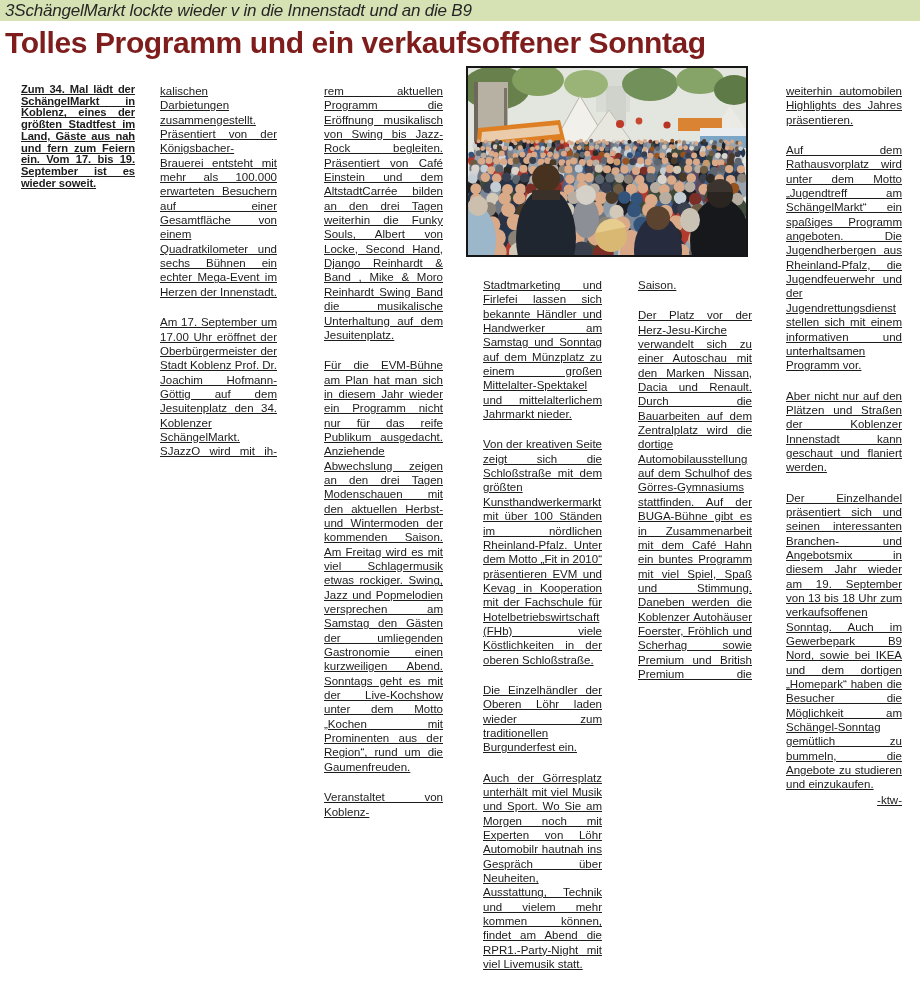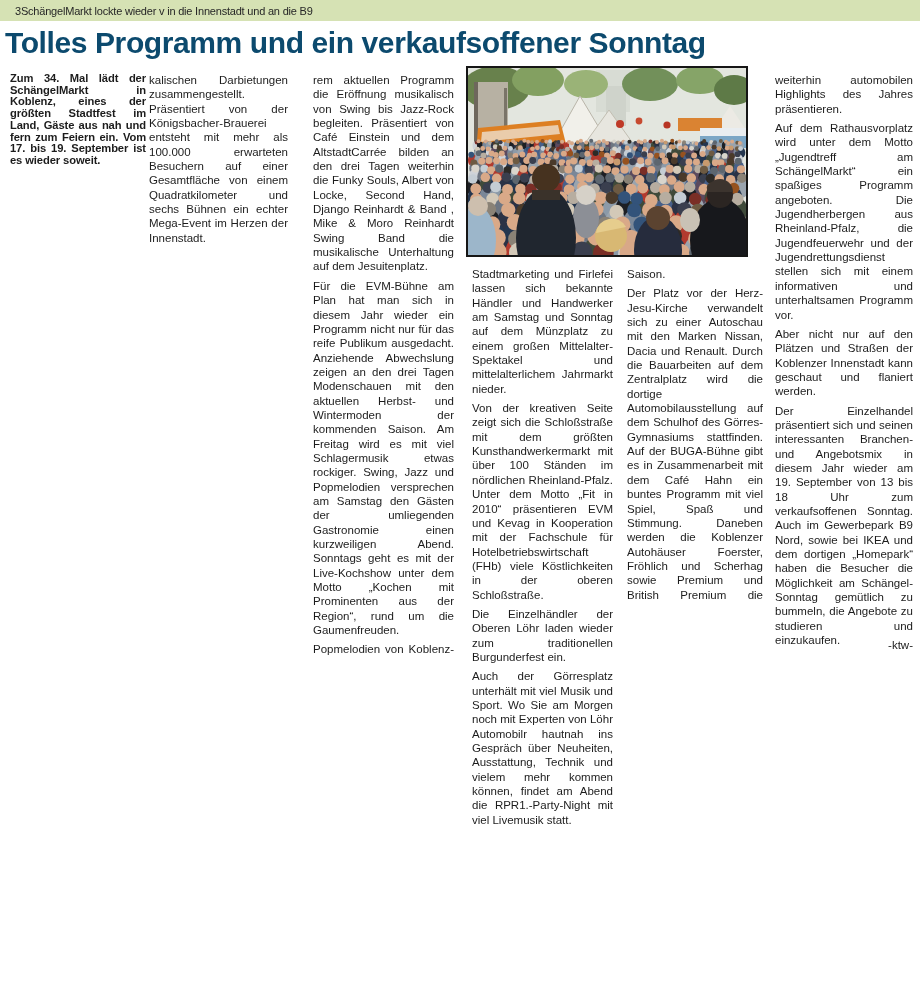--- a/index.html
+++ b/index.html
@@ -1,24 +1,24 @@
 <!DOCTYPE html>
 <html><head>
 <meta charset="utf-8">
 <style>
   html,body{margin:0;padding:0;background:#fff;}
   .page{position:relative;width:920px;height:1001px;background:#fff;overflow:hidden;
         font-family:"Liberation Sans", sans-serif;color:#1c1c1c;}
   .kicker{position:absolute;left:0;top:0;width:920px;height:21px;background:#d6e2b4;
           display:flex;align-items:center;}
-  .kicker span{font-size:11px;color:#262626;padding-left:15px;letter-spacing:-0.2px;}
+  .kicker span{font-size:17px;color:#262626;padding-left:5px;letter-spacing:-0.2px;font-style:italic;}
   .headline{position:absolute;left:5px;top:26px;margin:0;font-size:30px;font-weight:700;
-            color:#0c4a6e;letter-spacing:-0.4px;white-space:nowrap;}
+            color:#7f1d1d;letter-spacing:-0.4px;white-space:nowrap;}
   .col{position:absolute;top:68px;text-align:justify;font-size:11.5px;line-height:14.35px;}
-  .col p{margin:5px;}
+  .col p{margin:16px;text-decoration:underline;}
   .col1{left:5px;width:146px;}
   .col2{left:144px;width:149px;}
   .col3{left:308px;width:151px;}
   .col4{left:467px;top:262px;width:151px;}
   .col5{left:622px;top:262px;width:146px;}
   .col6{left:770px;width:148px;}
   .lead{font-weight:700;font-size:11.2px;line-height:11.7px;margin-bottom:13px !important;
         letter-spacing:-0.1px;}
   .b{font-weight:700;}
   .cont{text-align-last:justify;}
@@ -37,26 +37,27 @@
   </div>
 
   <h1 class="headline">Tolles Programm und ein verkaufsoffener Sonntag</h1>
 
   <div class="col col1">
     <p class="lead">Zum 34. Mal lädt der SchängelMarkt in Koblenz, eines der größten Stadtfest im Land, Gäste aus nah und fern zum Feiern ein. Vom 17. bis 19. September ist es wieder soweit.</p>
   </div>
 
   <div class="col col2">
     <p>kalischen Darbietungen zusammengestellt. Präsentiert von der Königsbacher-Brauerei entsteht mit mehr als 100.000 erwarteten Besuchern auf einer Gesamtfläche von einem Quadratkilometer und sechs Bühnen ein echter Mega-Event im Herzen der Innenstadt.</p>
+    <p class="cont">Am 17. September um 17.00 Uhr eröffnet der Oberbürgermeister der Stadt Koblenz Prof. Dr. Joachim Hofmann-Göttig auf dem Jesuitenplatz den 34. Koblenzer SchängelMarkt. SJazzO wird mit ih-</p>
   </div>
 
   <div class="col col3">
     <p>rem aktuellen Programm die Eröffnung musikalisch von Swing bis Jazz-Rock begleiten. Präsentiert von Café Einstein und dem AltstadtCarrée bilden an den drei Tagen weiterhin die Funky Souls, Albert von Locke, Second Hand, Django Reinhardt &amp; Band , Mike &amp; Moro Reinhardt Swing Band die musikalische Unterhaltung auf dem Jesuitenplatz.</p>
     <p>Für die EVM-Bühne am Plan hat man sich in diesem Jahr wieder ein Programm nicht nur für das reife Publikum ausgedacht. Anziehende Abwechslung zeigen an den drei Tagen Modenschauen mit den aktuellen Herbst- und Wintermoden der kommenden Saison. Am Freitag wird es mit viel Schlagermusik etwas rockiger. Swing, Jazz und Popmelodien versprechen am Samstag den Gästen der umliegenden Gastronomie einen kurzweiligen Abend. Sonntags geht es mit der Live-Kochshow unter dem Motto „Kochen mit Prominenten aus der Region“, rund um die Gaumenfreuden.</p>
-    <p class="cont">Popmelodien von Koblenz-</p>
+    <p class="cont">Veranstaltet von Koblenz-</p>
   </div>
 
   <figure class="photo">
     <svg width="278" height="187" viewBox="0 0 278 187" xmlns="http://www.w3.org/2000/svg">
       <rect width="278" height="187" fill="#e3e6df"></rect>
       <ellipse cx="28" cy="20" rx="34" ry="22" fill="#68814c"></ellipse>
       <ellipse cx="70" cy="12" rx="26" ry="16" fill="#83a061"></ellipse>
       <rect x="128" y="2" width="34" height="42" fill="#d8dcd4"></rect>
       <rect x="138" y="18" width="20" height="40" fill="#cfd3cb"></rect>
       <ellipse cx="118" cy="16" rx="22" ry="14" fill="#9ab377"></ellipse>

